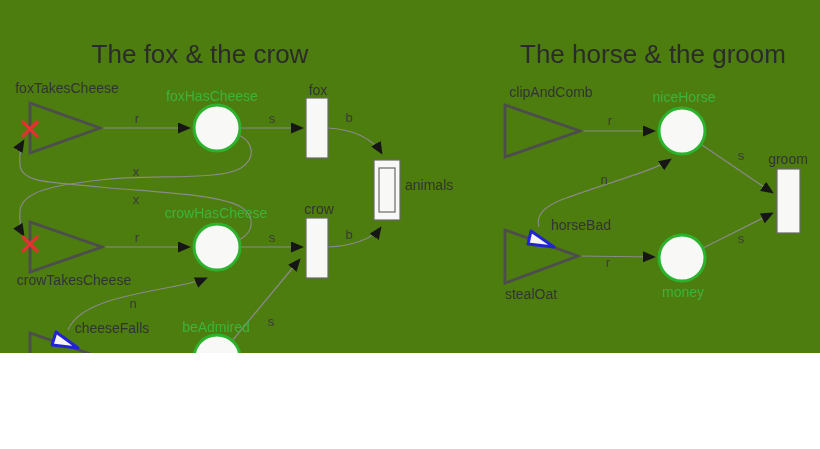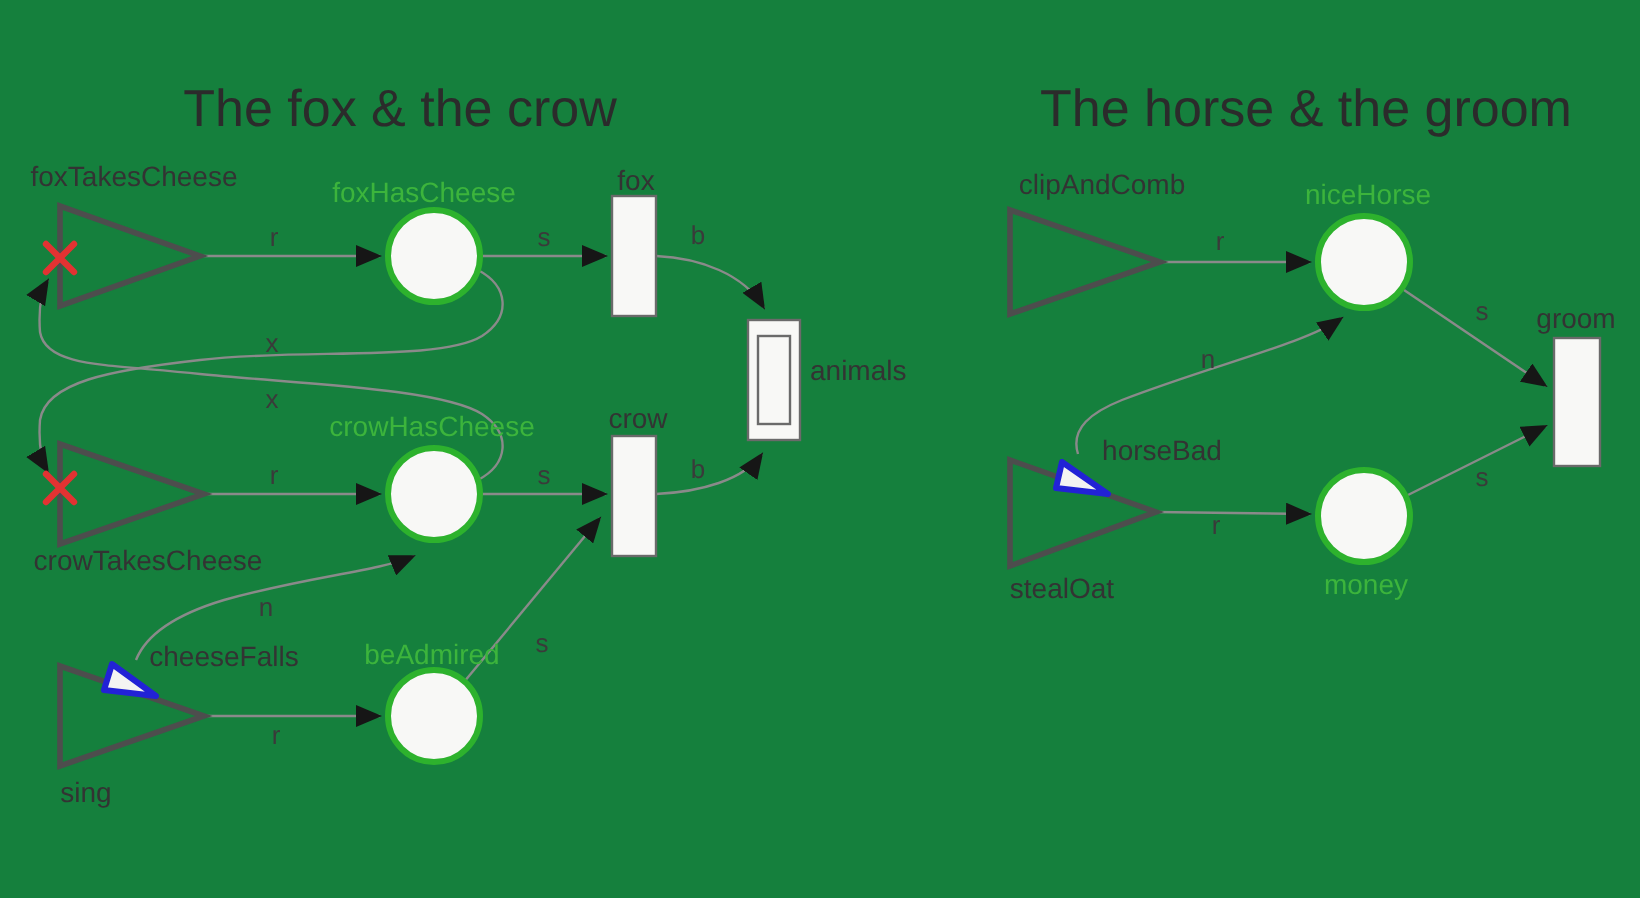--- a/index.html
+++ b/index.html
@@ -1,18 +1,18 @@
 <!DOCTYPE html>
 <html><head>
 <meta charset="utf-8">
 <style>
   html, body { margin: 0; padding: 0; }
   .page {
-    width: 820px; height: 449px;
-    background: #15803d;
+    width: 820px; height: 353px;
+    background: #4d7c0f;
     position: relative;
     overflow: hidden;
     font-family: "Liberation Sans", sans-serif;
   }
   svg text {
     font-family: "Liberation Sans", sans-serif;
     fill: #333333;
   }
   .title-lbl   { font-size: 26px; fill: #2b2b2b; }
   .node-lbl    { font-size: 14px; fill: #333333; }

